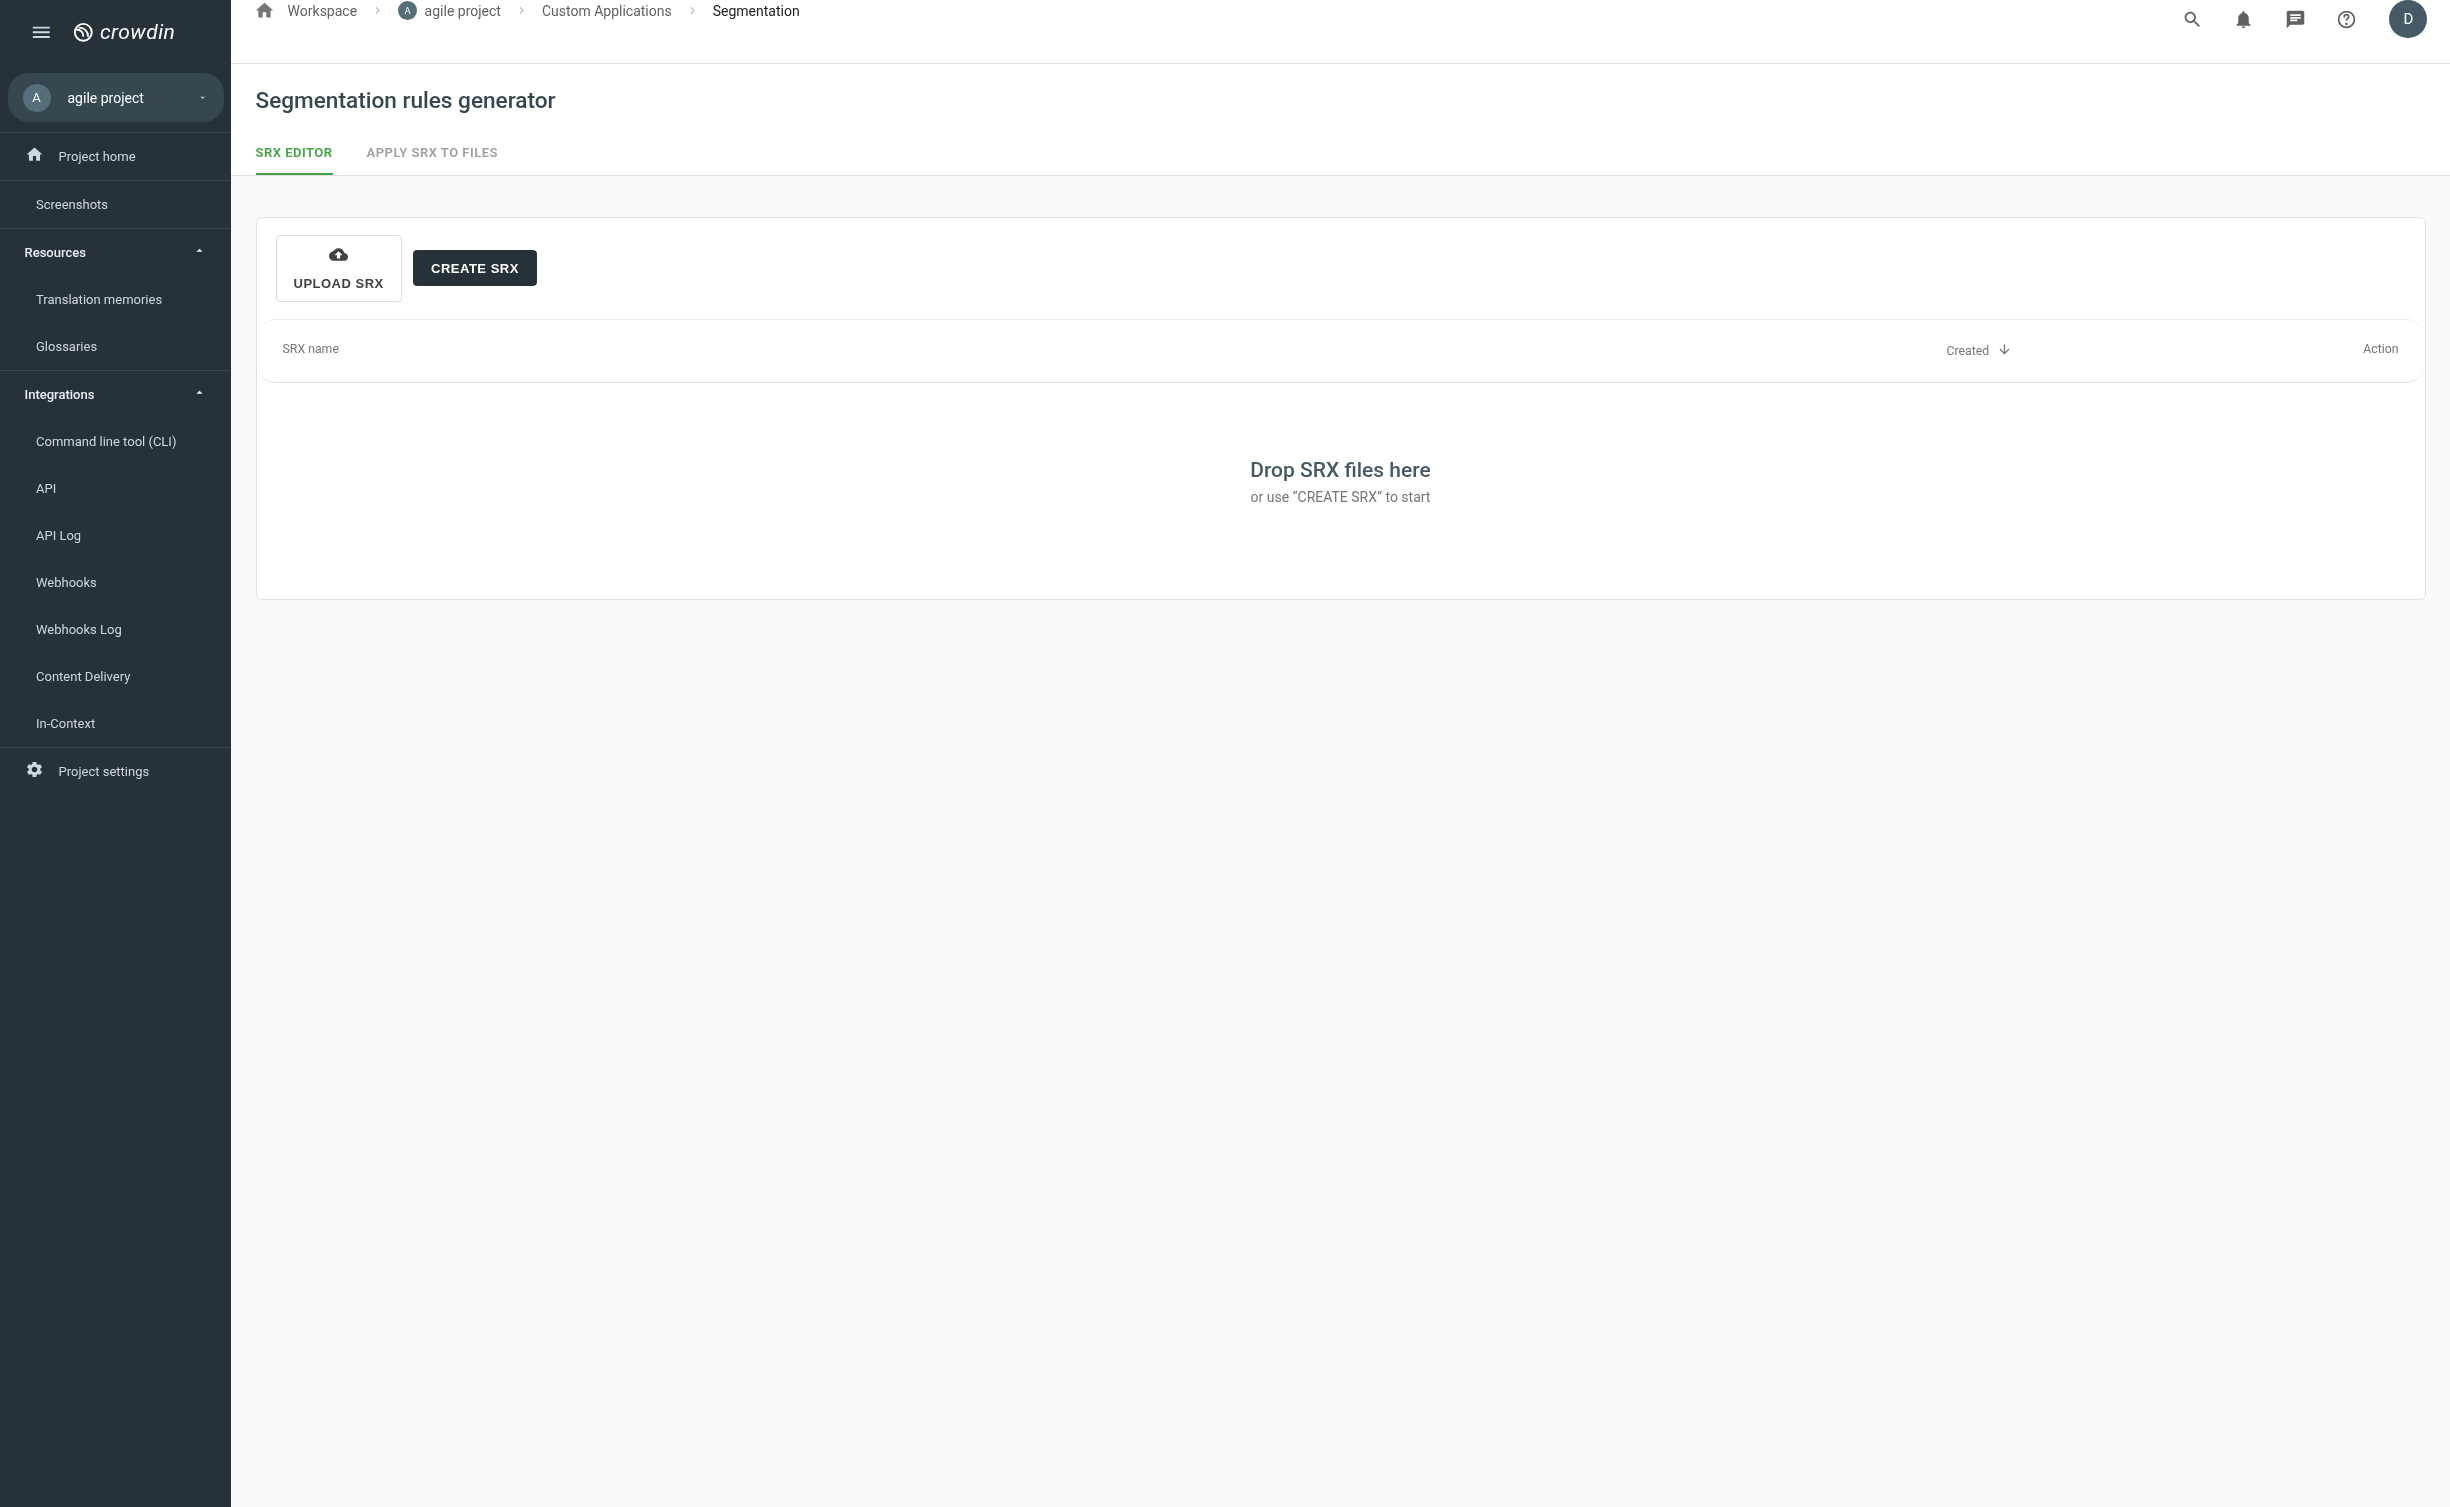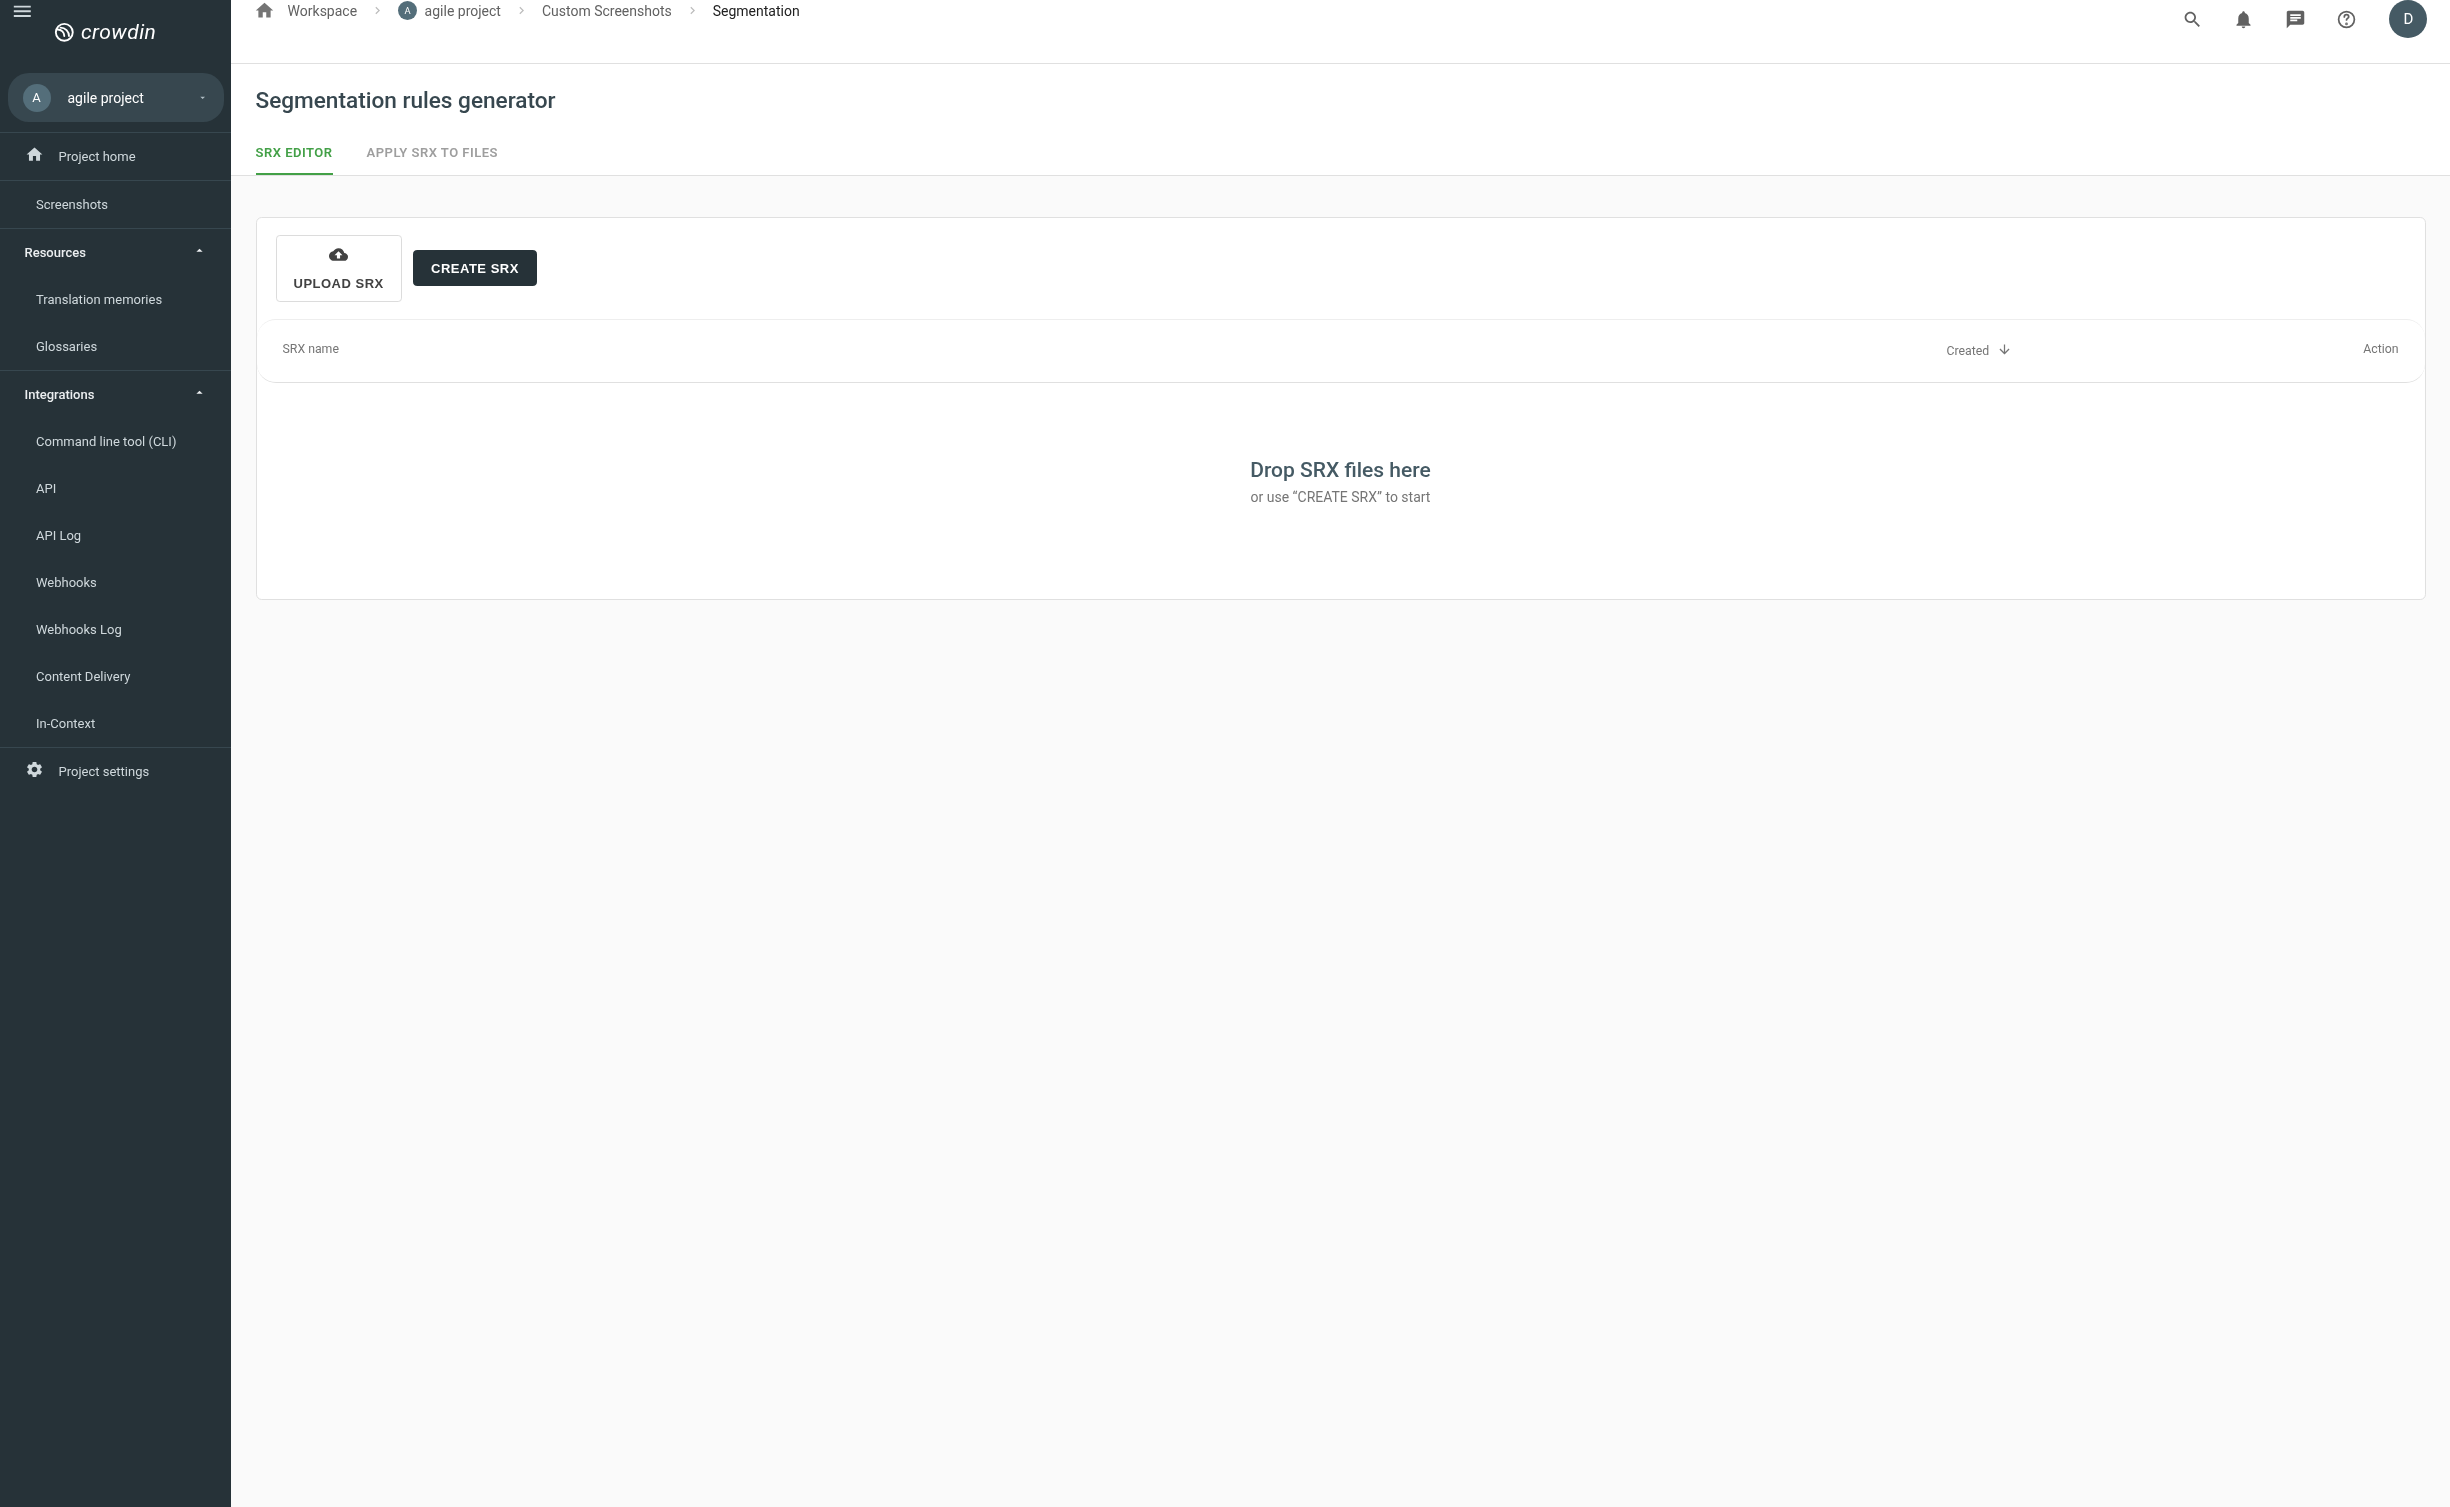--- a/index.html
+++ b/index.html
@@ -1,20 +1,20 @@
 <!DOCTYPE html>
 <html style="font-size:15px"><head>
 <meta charset="utf-8">
 <style>
 * { margin: 0; padding: 0; box-sizing: border-box; }
 body { font-family: -apple-system, BlinkMacSystemFont, 'Segoe UI', Roboto, sans-serif; background: #fff; height: 100vh; display: flex; overflow: hidden; }
 
 
 .sidebar { width: 231px; background: #263238; color: #eceff1; display: flex; flex-direction: column; flex-shrink: 0; }
-.sidebar-header { height: 64px; display: flex; padding: 0 11px; gap: 19px; }
+.sidebar-header { height: 64px; display: flex; align-items: center; padding: 0 30px; gap: 19px; }
 .menu-icon { color: #cfd8dc; cursor: pointer; display: flex; }
 .logo { display: flex; align-items: center; color: #fff; font-size: 21px; font-weight: 400; letter-spacing: 0.5px; font-style: italic; }
 .logo svg { margin-right: 5.7px; }
 
 .project-selector { margin: 9.4px 7.5px; background: #37474f; border-radius: 21px; height: 49px; display: flex; align-items: center; padding: 0 15px; cursor: pointer; }
 .project-avatar { width: 28px; height: 28px; border-radius: 50%; background: #546e7a; display: flex; align-items: center; justify-content: center; font-size: 13px; color: #fff; margin-right: 17px; }
 .project-name { flex: 1; color: #fff; font-size: 14px; }
 .chevron-down { color: #b0bec5; }
 
 .sidebar-item { display: flex; align-items: center; height: 47px; padding: 0 24.5px; cursor: pointer; color: #cfd8dc; font-size: 13px; gap: 15px; }
@@ -173,21 +173,21 @@
         </span>
       <span class="breadcrumb-item">
         <span class="breadcrumb-avatar">A</span>
         <span>agile project</span>
       </span>
       <span class="breadcrumb-sep">
           <svg width="15" height="15" viewBox="0 0 24 24" fill="currentColor">
             <path d="M10 6L8.59 7.41 13.17 12l-4.58 4.59L10 18l6-6z"></path>
           </svg>
         </span>
-      <span class="breadcrumb-item">Custom Screenshots</span>
+      <span class="breadcrumb-item">Custom Applications</span>
       <span class="breadcrumb-sep">
           <svg width="15" height="15" viewBox="0 0 24 24" fill="currentColor">
             <path d="M10 6L8.59 7.41 13.17 12l-4.58 4.59L10 18l6-6z"></path>
           </svg>
         </span>
       <span class="breadcrumb-item active">Segmentation</span>
     </div>
     <div class="topbar-actions">
       <span class="topbar-icon">
           <svg width="21" height="21" viewBox="0 0 24 24" fill="currentColor">

